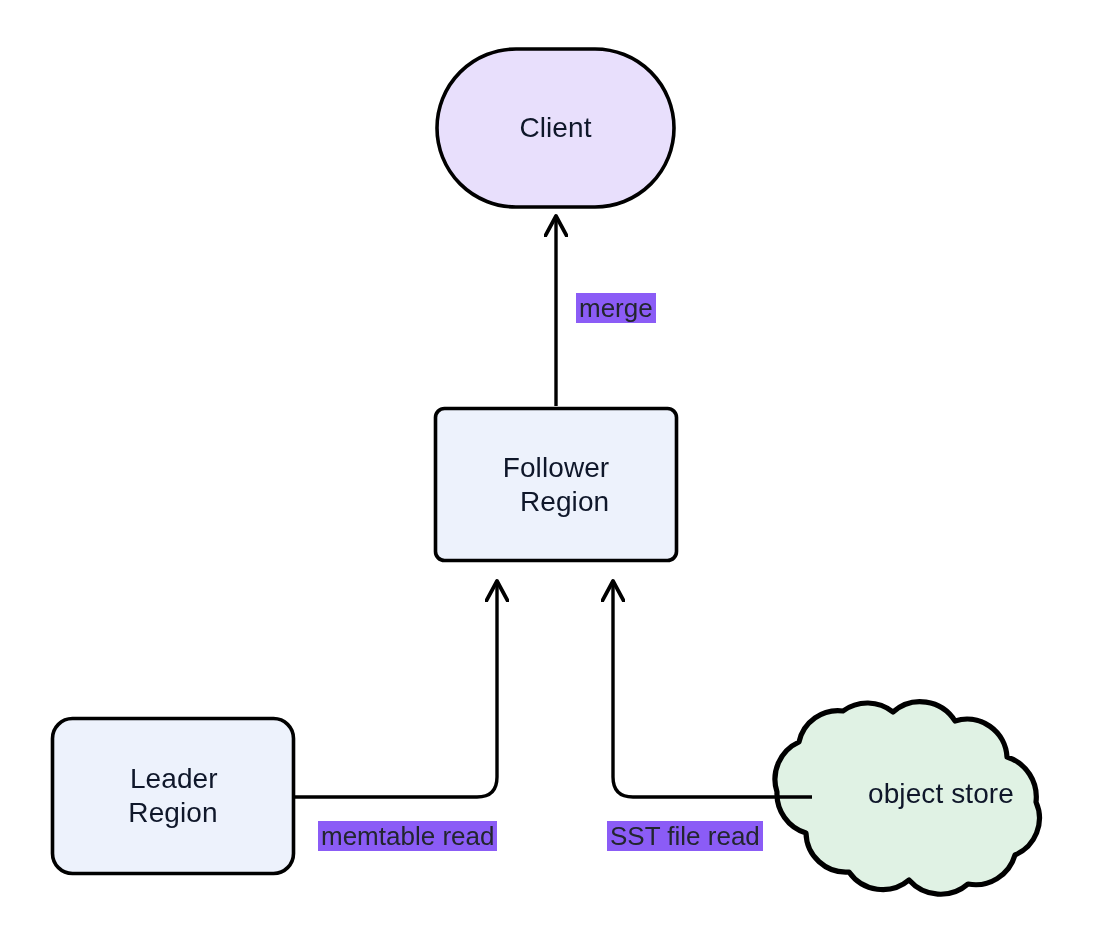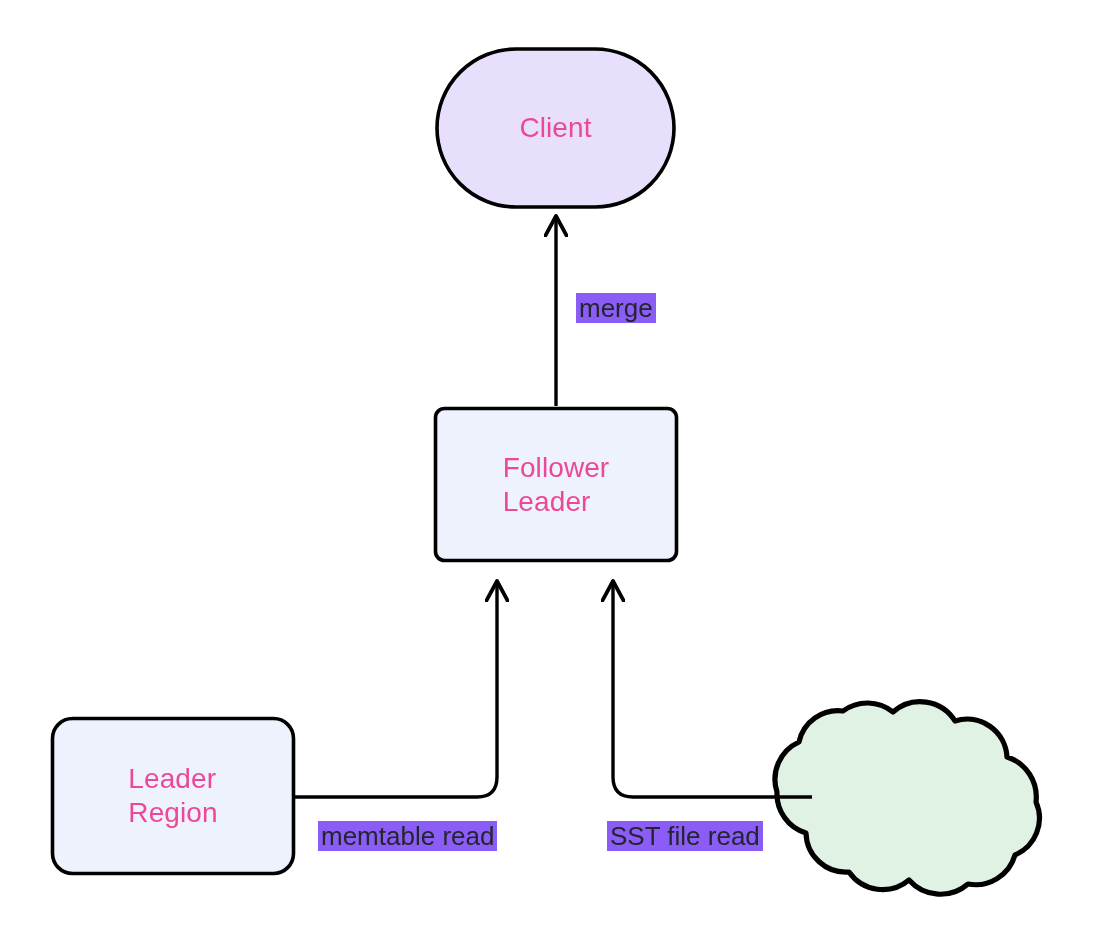--- a/index.html
+++ b/index.html
@@ -22,22 +22,22 @@
     left: 0;
     top: 0;
     width: 1108px;
     height: 946px;
   }
   .node-label {
     position: absolute;
     display: flex;
     align-items: center;
     justify-content: center;
-    text-align: left;
-    color: #ec4899;
+    text-align: right;
+    color: #0f172a;
     font-family: "Liberation Sans", sans-serif;
     font-size: 28px;
     line-height: 34px;
     letter-spacing: 0.1px;
     white-space: pre-line;
     pointer-events: none;
   }
   .edge-label {
     position: absolute;
     color: #22262E;
@@ -108,25 +108,26 @@
 
     <g>
       <path d="M 812 797 L 633 797 Q 613 797 613 777 L 613 583" fill="none" stroke="#000000" stroke-width="3.4" stroke-linecap="butt" marker-end="url(#arrow-head)"></path>
     </g>
 
   </svg>
 
   <div class="node-label" id="client-label">Client</div>
 
   <div class="node-label" id="follower-label">Follower
-Leader</div>
+Region</div>
 
   <div class="node-label" id="leader-label">Leader
 Region</div>
 
+  <div class="node-label" id="objectstore-label">object store</div>
 
   <div class="edge-label" id="merge-label">merge</div>
 
   <div class="edge-label" id="sstfile-label">SST file read</div>
 
   <div class="edge-label" id="memtable-label">memtable read</div>
 
 </div>
 
 </body></html>

